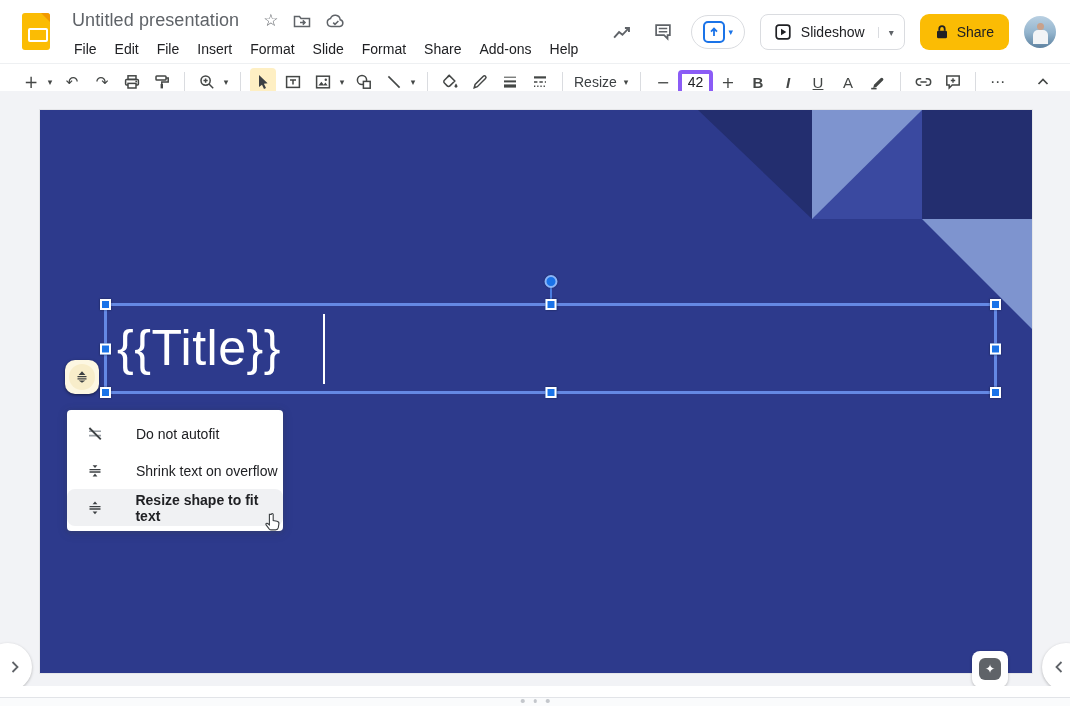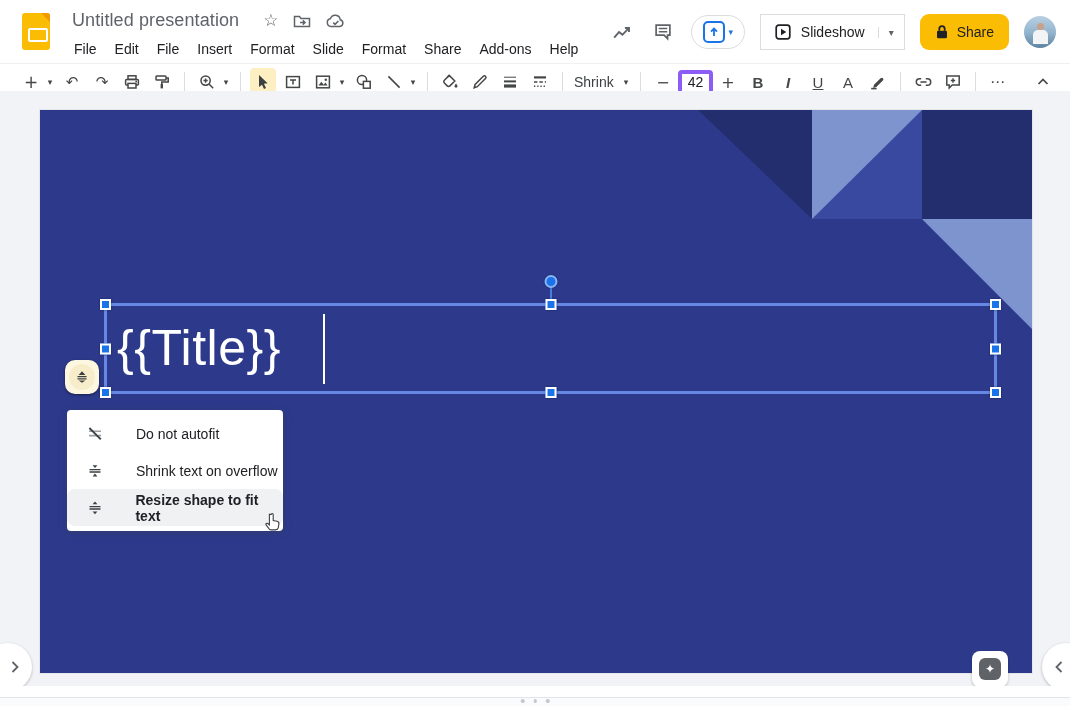--- a/index.html
+++ b/index.html
@@ -15,21 +15,21 @@
   #title-row { position:absolute; left:72px; top:10px; display:flex; align-items:center; }
   #doc-title { font-size:18px; color:#5f6368; letter-spacing:.1px; }
   .title-icons { display:flex; align-items:center; gap:15px; margin-left:24px; color:#5f6368; }
   .title-icons .glyph { font-size:17px; line-height:1; }
   #menubar { position:absolute; left:65px; top:38px; display:flex; }
   .menu-item { font-size:14px; color:#202124; padding:3px 9px; border-radius:4px; cursor:default; }
   #header-right { position:absolute; right:14px; top:14px; height:36px; display:flex; align-items:center; gap:15px; }
   .hdr-icon-btn { width:26px; height:26px; display:flex; align-items:center; justify-content:center; }
   #meet-pill { width:54px; height:34px; border:1px solid #dadce0; border-radius:17px; display:flex; align-items:center; justify-content:center; gap:4px; background:#fff; }
   #meet-box { width:22px; height:22px; border:2px solid #1a73e8; border-radius:5px; display:flex; align-items:center; justify-content:center; }
-  #slideshow-group { display:flex; height:36px; border:1px solid #dadce0; border-radius:0; overflow:hidden; background:#fff;align-items:center; }
+  #slideshow-group { display:flex; height:36px; border:1px solid #dadce0; border-radius:8px; overflow:hidden; background:#fff;align-items:center; }
   #slideshow-btn { display:flex; align-items:center; gap:9px; padding:0 13px; font-size:14px; font-weight:500; color:#202124; }
   #slideshow-caret { width:26px; display:flex; align-items:center; justify-content:center; border-left:1px solid #dadce0; color:#5f6368; font-size:10px; }
   #share-btn { height:36px; background:#fbbc04; border-radius:9px; display:flex; align-items:center; gap:8px; padding:0 15px; font-size:14px; font-weight:500; color:#202124; }
   #avatar { width:32px; height:32px; border-radius:50%; background:linear-gradient(180deg,#b9d0e2 0%,#93b4cd 52%,#5e82a0 100%); position:relative; overflow:hidden; }
   #avatar::before { content:""; position:absolute; left:13px; top:7px; width:7px; height:7px; border-radius:50%; background:#c9a18a; }
   #avatar::after { content:""; position:absolute; left:9px; top:14px; width:15px; height:14px; border-radius:5px 5px 0 0; background:#f2f4f6; }
 
   
   #toolbar { position:absolute; top:63px; left:0; width:1070px; height:38px; background:#fff; border-top:1px solid #eef0f2; border-bottom:1px solid #d9dbe0; display:flex; align-items:center; padding:0 12px 0 16px; }
   .tb-btn { min-width:26px; height:28px; display:flex; align-items:center; justify-content:center; border-radius:4px; color:#444746; margin:0 2px; }
@@ -246,21 +246,21 @@
       </svg>
   </span>
   <span class="tb-btn">
     <svg class="ic" width="18" height="18" viewBox="0 0 18 18">
         <path d="M3 4.4h12" stroke="#444746" stroke-width="2.2"></path>
         <path d="M3 9h12" stroke="#444746" stroke-width="1.6" stroke-dasharray="3.4 2"></path>
         <path d="M3 13.2h12" stroke="#444746" stroke-width="1.6" stroke-dasharray="1.3 1.9"></path>
       </svg>
   </span>
   <span class="tb-sep"></span>
-  <span id="font-name">Shrink</span>
+  <span id="font-name">Resize</span>
   <span class="tb-caret glyph">▾</span>
   <span class="tb-sep"></span>
   <span class="tb-btn pm glyph">−</span>
   <input id="font-size-input" value="42" style="">
   <span class="tb-btn pm glyph">+</span>
   <span class="tb-btn tb-letter" style="font-weight:700;">B</span>
   <span class="tb-btn tb-letter" style="font-style:italic;font-weight:600;">I</span>
   <span class="tb-btn tb-letter" style="text-decoration:underline;">U</span>
   <span class="tb-btn tb-letter">A</span>
   <span class="tb-btn">

